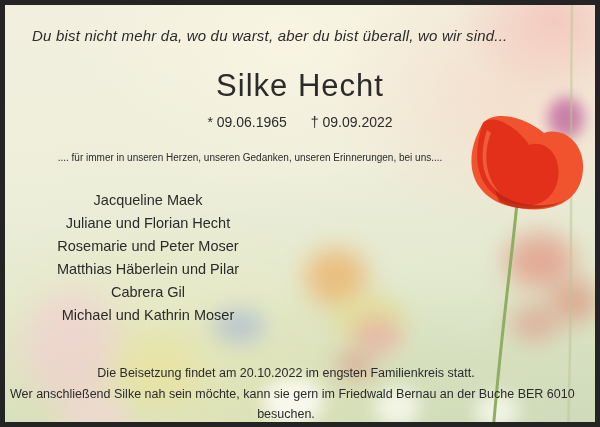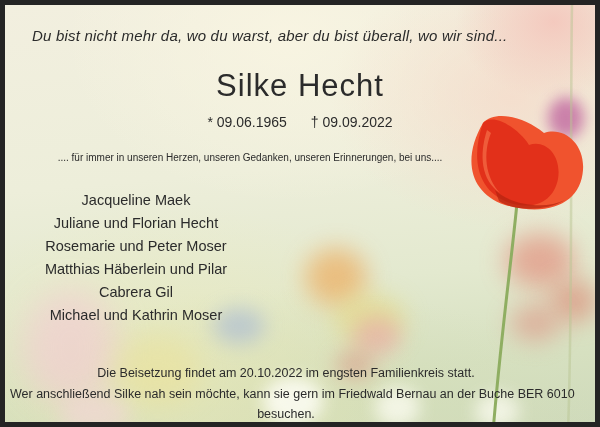--- a/index.html
+++ b/index.html
@@ -18,21 +18,21 @@
       radial-gradient(360px 240px at 28% 88%, rgba(238,234,180,.55), rgba(238,234,180,0) 70%),
       radial-gradient(420px 200px at 50% 104%,rgba(212,222,184,.95), rgba(212,222,184,0) 75%),
       linear-gradient(175deg,#f2efdf 0%,#edeeda 40%,#e3e9cf 65%,#d6e0c0 85%,#cfdabb 100%);
   }
   .blob{position:absolute;border-radius:50%;pointer-events:none;}
   .txt{position:absolute;white-space:nowrap;}
   .quote{left:27px;top:22px;font-size:15px;font-style:italic;letter-spacing:.2px;}
   .name{left:0;width:100%;top:63px;text-align:center;font-size:31px;font-weight:400;letter-spacing:1px;}
   .dates{left:0;width:100%;top:109px;display:flex;justify-content:center;gap:24px;font-size:14px;}
   .remembrance{left:15px;width:460px;top:147px;text-align:center;font-size:10px;}
-  .mourners{left:0;width:262px;top:184px;text-align:center;font-size:14.5px;line-height:23px;}
+  .mourners{left:0;width:262px;top:184px;text-align:center;font-size:14.5px;line-height:23px;padding-left:12px;}
   .funeral{left:5px;width:552px;top:341px;text-align:center;font-size:12.5px;line-height:20.5px;margin-top:17px;}
   svg.overlay{position:absolute;left:0;top:0;pointer-events:none;}
 </style>
 </head>
 <body>
 
 <div class="card">
 
   <div class="blob" style="left:543px;top:92px;width:36px;height:42px;background:#c470a3;filter:blur(7px);opacity:.85;"></div>
   <div class="blob" style="left:500px;top:228px;width:70px;height:55px;background:#e2907e;filter:blur(13px);opacity:.7;"></div>

